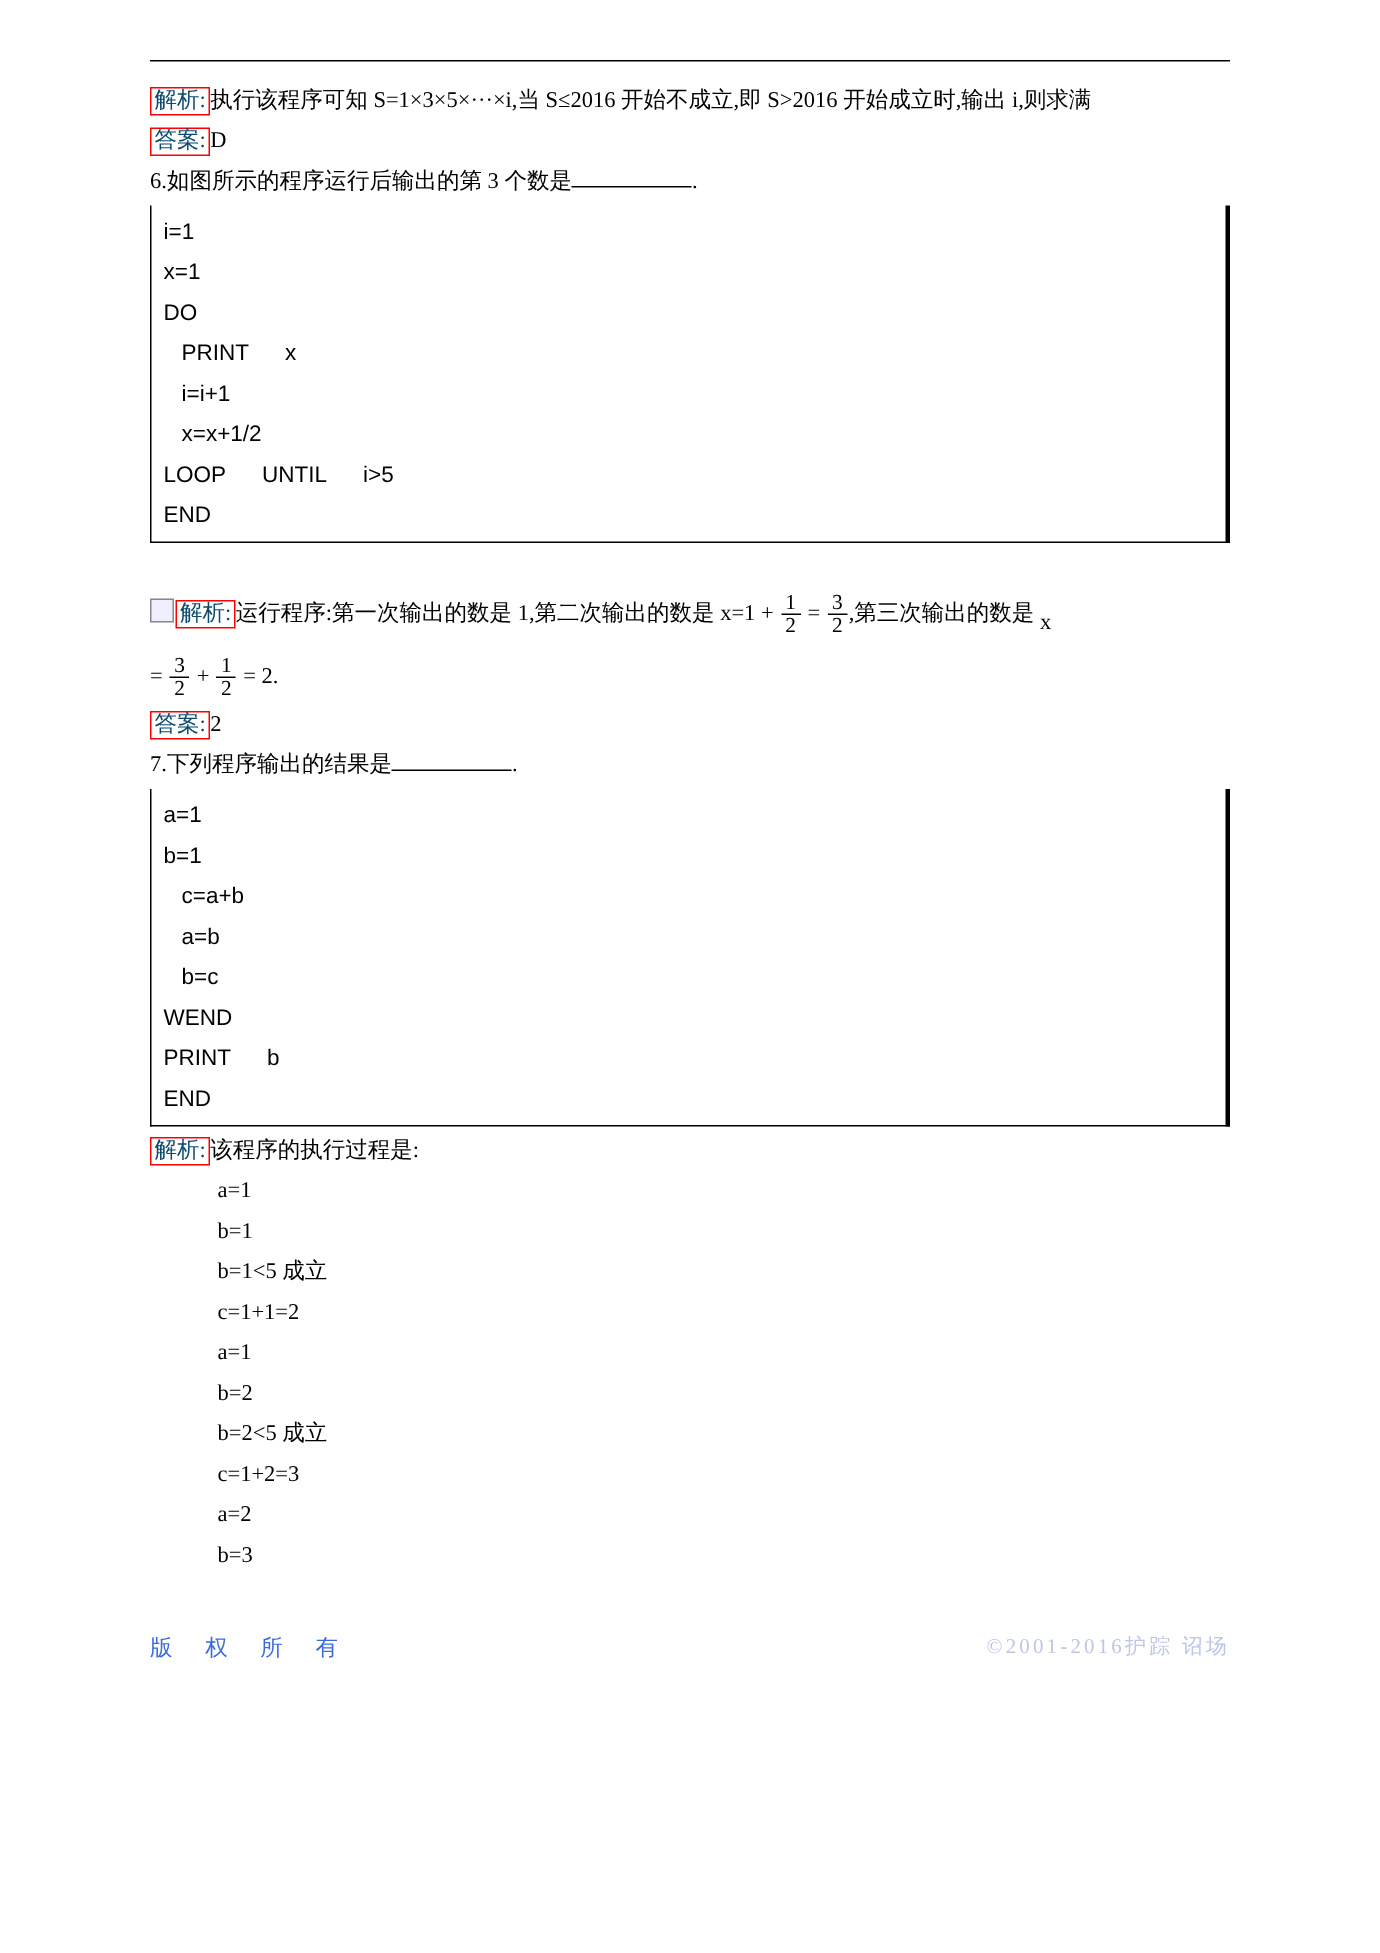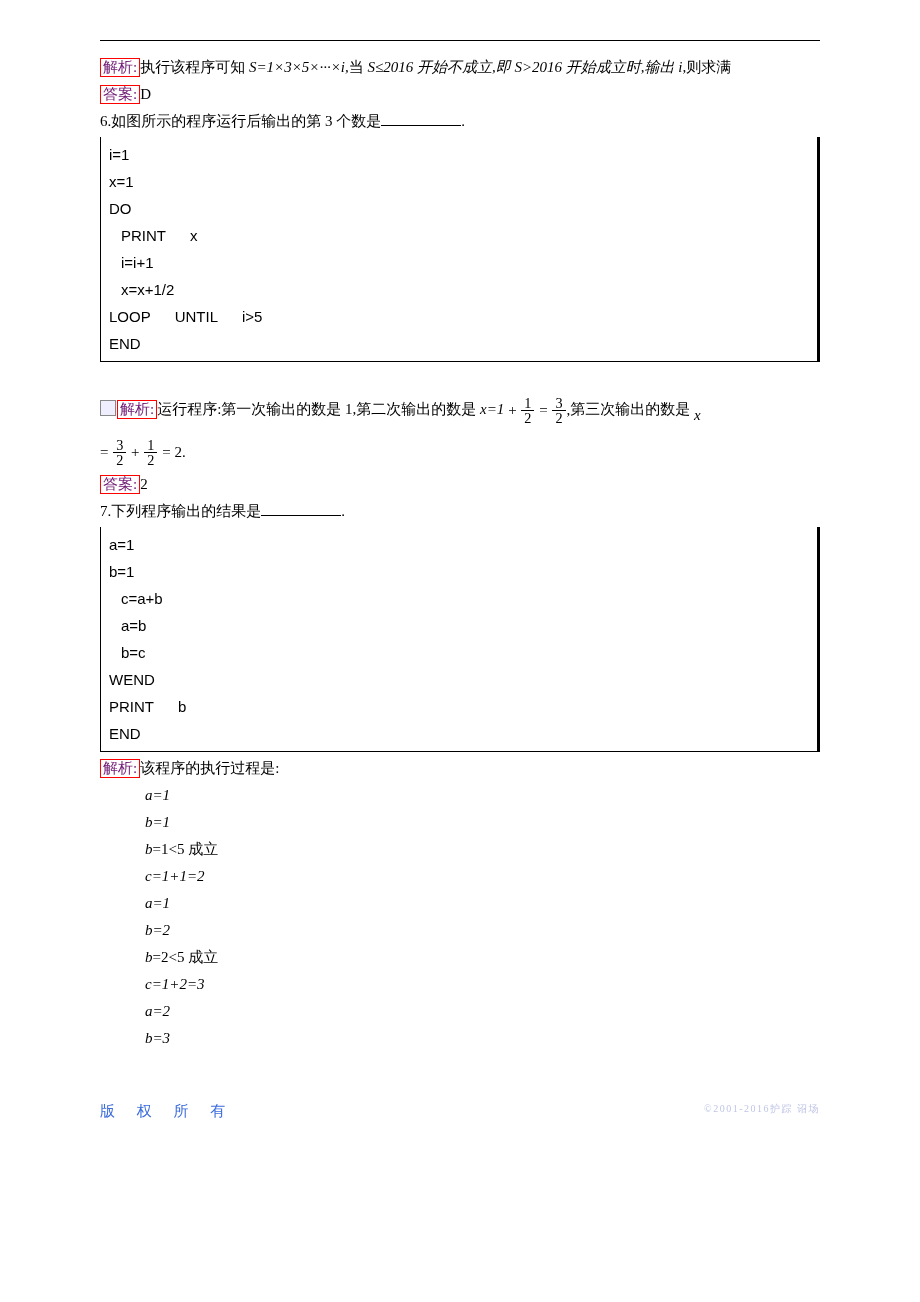--- a/index.html
+++ b/index.html
@@ -21,37 +21,37 @@
     border-top: 1px solid #000;
     margin: 0 0 14px 0;
   }
   p {
     margin: 3px 0;
     line-height: 1.6;
   }
   .label-box {
     display: inline-block;
     border: 1px solid #f00;
-    color: #701a75;
+    color: #0c4a6e;
     padding: 0 2px;
     font-family: "SimSun", serif;
     line-height: 1.1;
   }
   .code-box {
     border-left: 1px solid #000;
     border-bottom: 1px solid #000;
     border-right: 3px solid #000;
     padding: 4px 8px 4px 8px;
     margin: 4px 0 4px 0;
     font-family: Liberation Sans, sans-serif;
   }
   .code-box div {
     line-height: 1.8;
   }
-  .italic { font-style: italic; font-family: "Times New Roman", serif; }
+  .italic { font-family: "Times New Roman", serif; }
   .blank {
     display: inline-block;
     border-bottom: 1px solid #000;
     min-width: 80px;
     height: 1em;
     vertical-align: baseline;
   }
   .frac {
     display: inline-block;
     vertical-align: middle;
@@ -67,29 +67,29 @@
   .gap2 { display: inline-block; width: 0.8em; }
   .highlight-box {
     display:inline-block;
     border:1px solid #888;
     background:#eef;
     width:14px;height:14px;
     vertical-align:-2px;
     margin-right:1px;
   }
   .footer {
-    margin-top: 52px;
+    margin-top: 40px;
     position: relative;
     height: 30px;
   }
   .footer .left {
     position:absolute; left:0; color:#3b6bdc; letter-spacing:0.6em;
   }
   .footer .right {
-    position:absolute; right:0; color:#bfc5e6; font-size:10px; letter-spacing:0.15em;
+    position:absolute; right:0; color:#bfc5e6; font-size:14px; letter-spacing:0.15em;
   }
 </style>
 </head>
 <body>
 
 <div class="page">
 
   <hr class="topline">
 
   <p>

